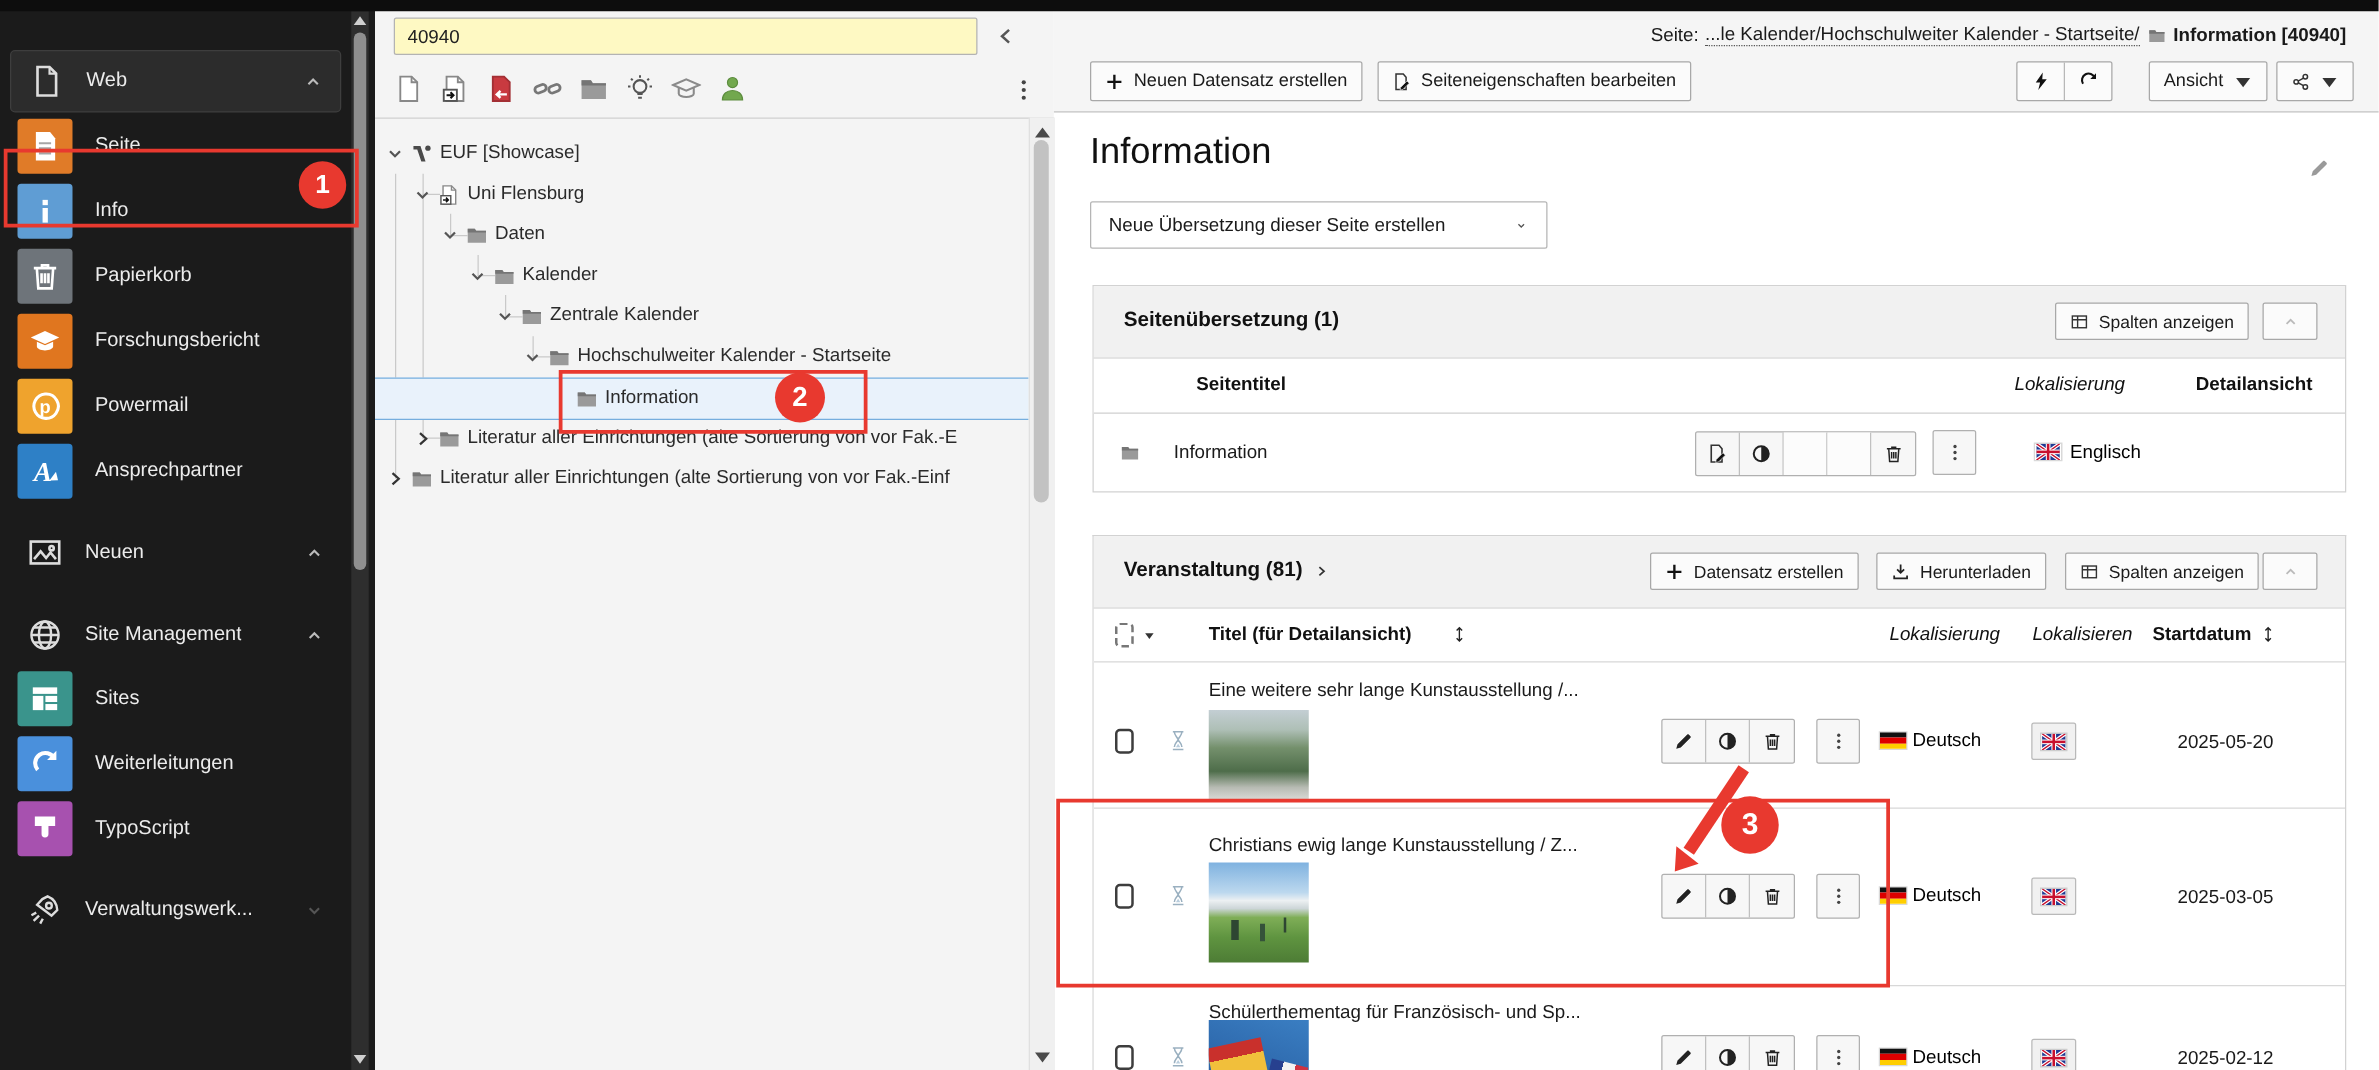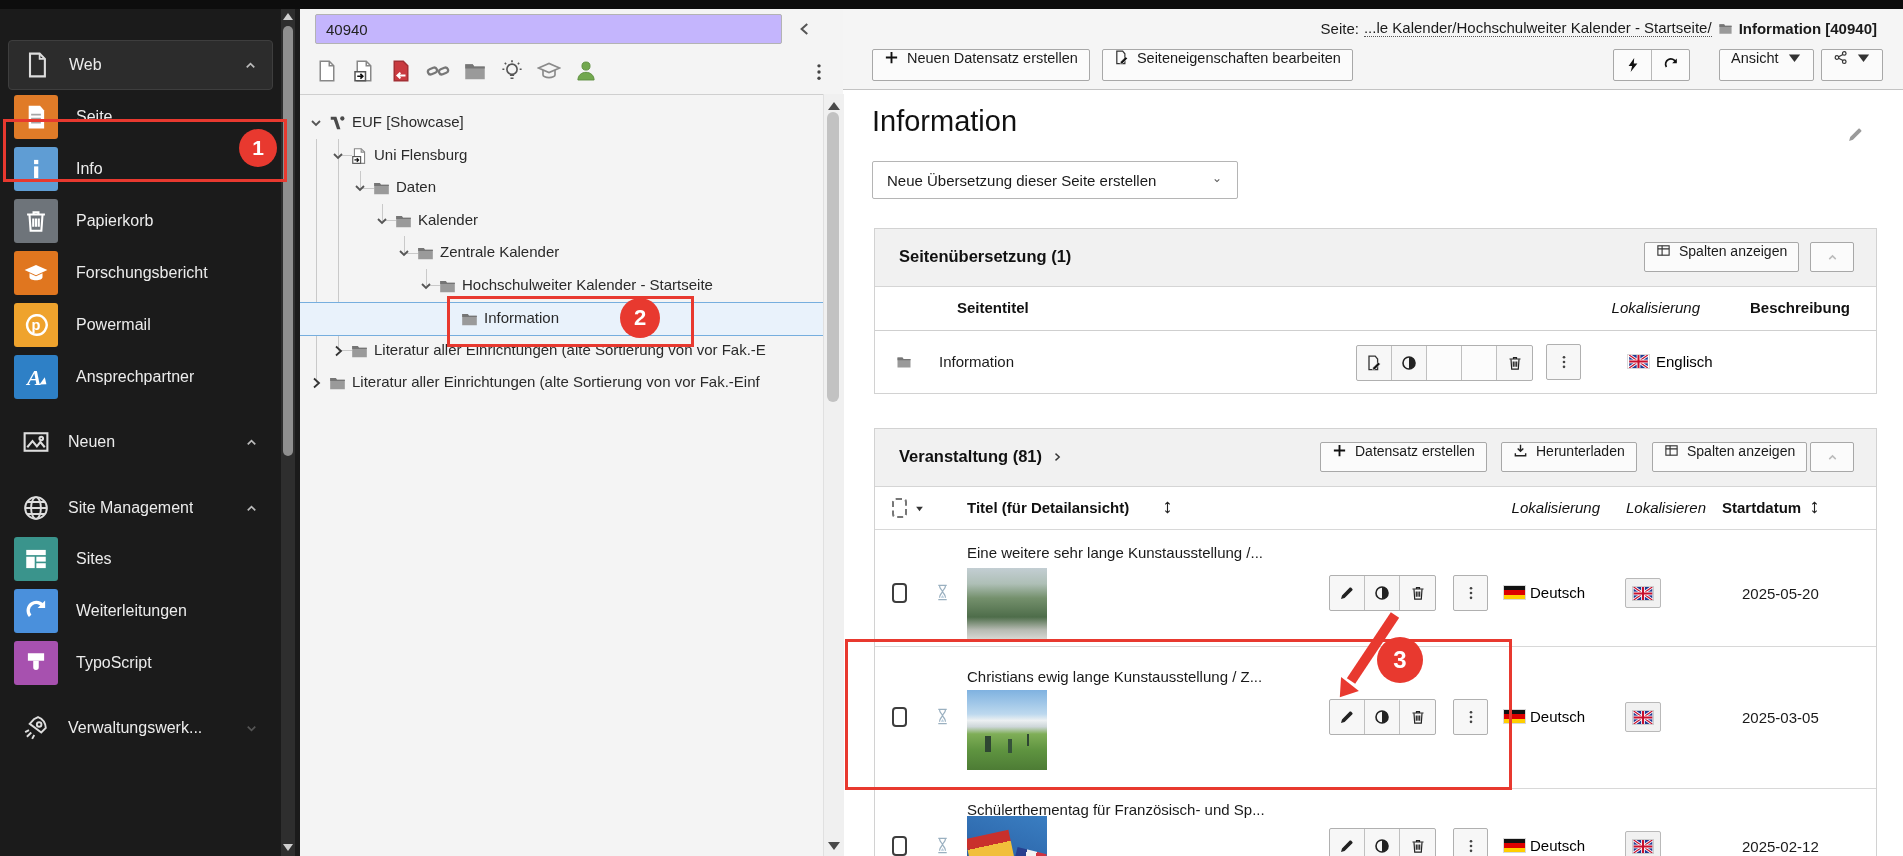--- a/index.html
+++ b/index.html
@@ -24,21 +24,21 @@
   .sb-label{color:#ececec;font-size:16px;margin-left:18px;white-space:nowrap;overflow:hidden;}
   .sb-chev{position:absolute;right:14px;width:15px;height:15px;}
   
   #sb-scroll{left:281px;top:9px;width:14px;height:847px;background:#2e2e2e;}
   #sb-thumb{left:283px;top:26px;width:10px;height:430px;background:#8f8f8f;border-radius:5px;}
   .tri-up-l{width:0;height:0;border-left:5px solid transparent;border-right:5px solid transparent;border-bottom:7px solid #cfcfcf;}
   .tri-dn-l{width:0;height:0;border-left:5px solid transparent;border-right:5px solid transparent;border-top:7px solid #cfcfcf;}
 
   
   #treepanel{left:300px;top:9px;width:543px;height:847px;background:#f4f4f4;z-index:3;}
-  #tree-search{position:absolute;left:15px;top:5px;width:467px;height:30px;border:1px solid #b3b3b3;border-radius:2px;background:#c4b5fd;font-size:15px;padding:0 10px;color:#222;font-family:inherit;box-sizing:border-box;}
+  #tree-search{position:absolute;left:15px;top:5px;width:467px;height:30px;border:1px solid #b3b3b3;border-radius:2px;background:#fef9c3;font-size:15px;padding:0 10px;color:#222;font-family:inherit;box-sizing:border-box;}
   #tree-collapse{position:absolute;left:496px;top:11px;width:18px;height:18px;cursor:pointer;}
   #tree-toolbar{position:absolute;left:15px;top:50px;height:28px;display:flex;gap:13px;}
   #tree-toolbar .i{width:24px;height:24px;cursor:pointer;}
   #tree-dots{position:absolute;left:510px;top:52px;width:18px;height:22px;cursor:pointer;}
   #tree-divider{position:absolute;left:0;top:85px;width:543px;border-top:1px solid #cfcfcf;}
   #tree-nodes{position:absolute;left:0;top:0;width:523px;height:847px;overflow:hidden;}
   .tnode{position:absolute;left:0;width:523px;height:32px;cursor:pointer;}
   .tnode.selected{background:#e9f2fb;border-top:1px solid #76aede;border-bottom:1px solid #76aede;}
   .texp{position:absolute;top:8px;width:16px;height:16px;}
   .ticon{position:absolute;top:7px;width:19px;height:18px;}
@@ -50,21 +50,21 @@
   .tri-up-d{width:0;height:0;border-left:6px solid transparent;border-right:6px solid transparent;border-bottom:8px solid #4a4a4a;}
   .tri-dn-d{width:0;height:0;border-left:6px solid transparent;border-right:6px solid transparent;border-top:8px solid #4a4a4a;}
 
   
   #content{left:843px;top:9px;width:1060px;height:847px;background:#fff;z-index:2;}
   #docheader{position:absolute;left:0;top:0;width:1060px;height:80px;background:#f5f5f5;border-bottom:1px solid #c3c3c3;}
   #path{position:absolute;right:26px;top:10px;font-size:15px;color:#1a1a1a;display:flex;align-items:center;gap:5px;white-space:nowrap;}
   #path .plink{border-bottom:1px dotted #555;cursor:pointer;}
   #path .pbold{font-weight:bold;}
   #path .i{width:17px;height:15px;}
-  .btn{display:inline-flex;gap:8px;height:32px;background:#fbfbfb;border:1px solid #a8a8a8;border-radius:2px;font-size:14.5px;color:#1a1a1a;padding:0 11px;cursor:pointer;box-sizing:border-box;white-space:nowrap;font-family:inherit;}
+  .btn{display:inline-flex;align-items:center;gap:8px;height:32px;background:#fbfbfb;border:1px solid #a8a8a8;border-radius:2px;font-size:14.5px;color:#1a1a1a;padding:0 11px;cursor:pointer;box-sizing:border-box;white-space:nowrap;font-family:inherit;}
   .btn .i{width:15px;height:15px;}
   #dh-left{position:absolute;left:29px;top:40px;display:flex;gap:12px;}
   #dh-bolt-group{position:absolute;left:770px;top:40px;display:flex;border:1px solid #a8a8a8;border-radius:2px;height:32px;box-sizing:border-box;background:#fbfbfb;}
   #dh-bolt-group .cell{width:37px;display:flex;align-items:center;justify-content:center;cursor:pointer;}
   #dh-bolt-group .cell+.cell{border-left:1px solid #b8b8b8;}
   #dh-bolt-group .i{width:16px;height:16px;}
   #dh-view{position:absolute;left:876px;top:40px;}
   #dh-share{position:absolute;left:978px;top:40px;}
   .caret{width:9px;height:7px;display:inline-block;}
 
@@ -671,21 +671,21 @@
             <span class="i">
               <svg viewBox="0 0 16 16" xmlns="http://www.w3.org/2000/svg">
                 <polyline points="4,10 8,6 12,10" fill="none" stroke="#bbb" stroke-width="1.8"></polyline>
               </svg>
             </span>
           </div>
       </div>
       <div class="colrow">
         <span class="colhdr bold" style="left:82px;">Seitentitel</span>
         <span class="colhdr ital" style="left:660px;width:165px;text-align:right;">Lokalisierung</span>
-        <span class="colhdr bold" style="left:820px;width:155px;text-align:right;">Beschreibung</span>
+        <span class="colhdr bold" style="left:820px;width:155px;text-align:right;">Detailansicht</span>
       </div>
       <div id="pt-row">
         <span id="pt-folder" class="i">
             <svg viewBox="0 0 16 16" xmlns="http://www.w3.org/2000/svg">
               <path d="M1.5 3.5h5l1 1.5h7v8.5h-13z" fill="#9a9a9a"></path>
               <path d="M1.5 3.5h5l1 1.5h7v1.3h-13z" fill="#757575"></path>
             </svg>
           </span>
         <span id="pt-title">Information</span>
         <div class="btngroup" style="left:481px;top:14px;">

